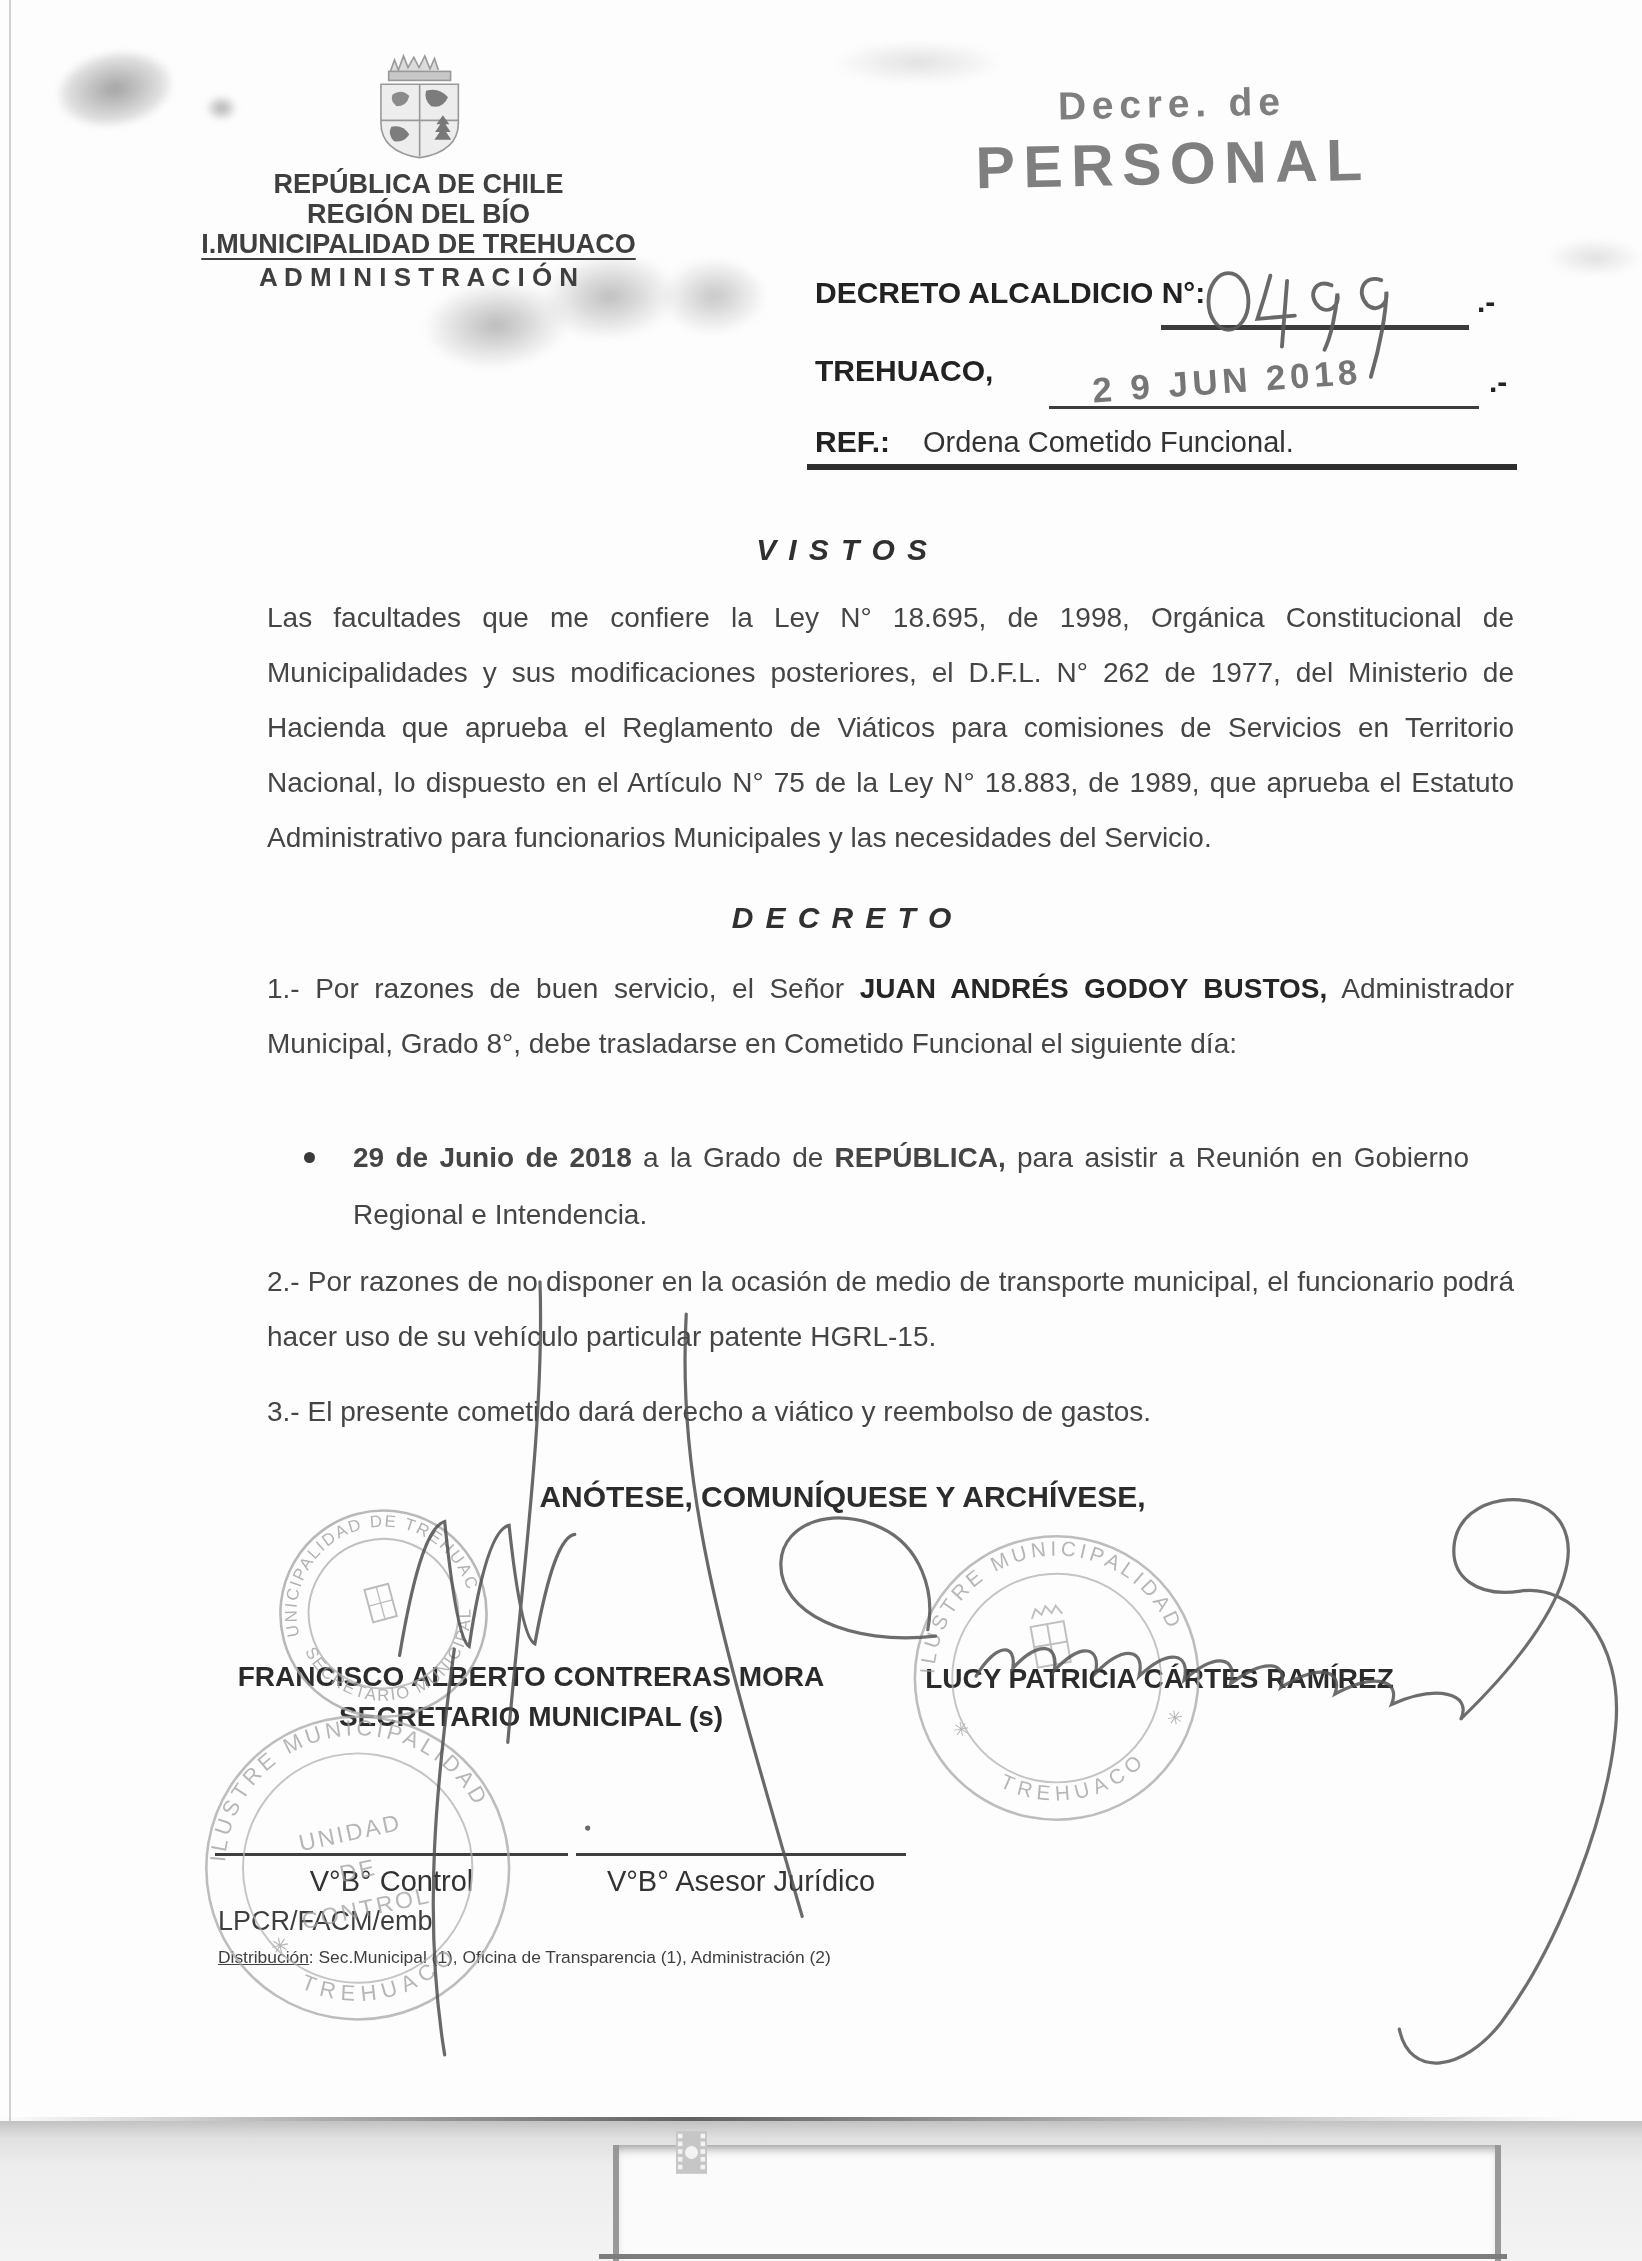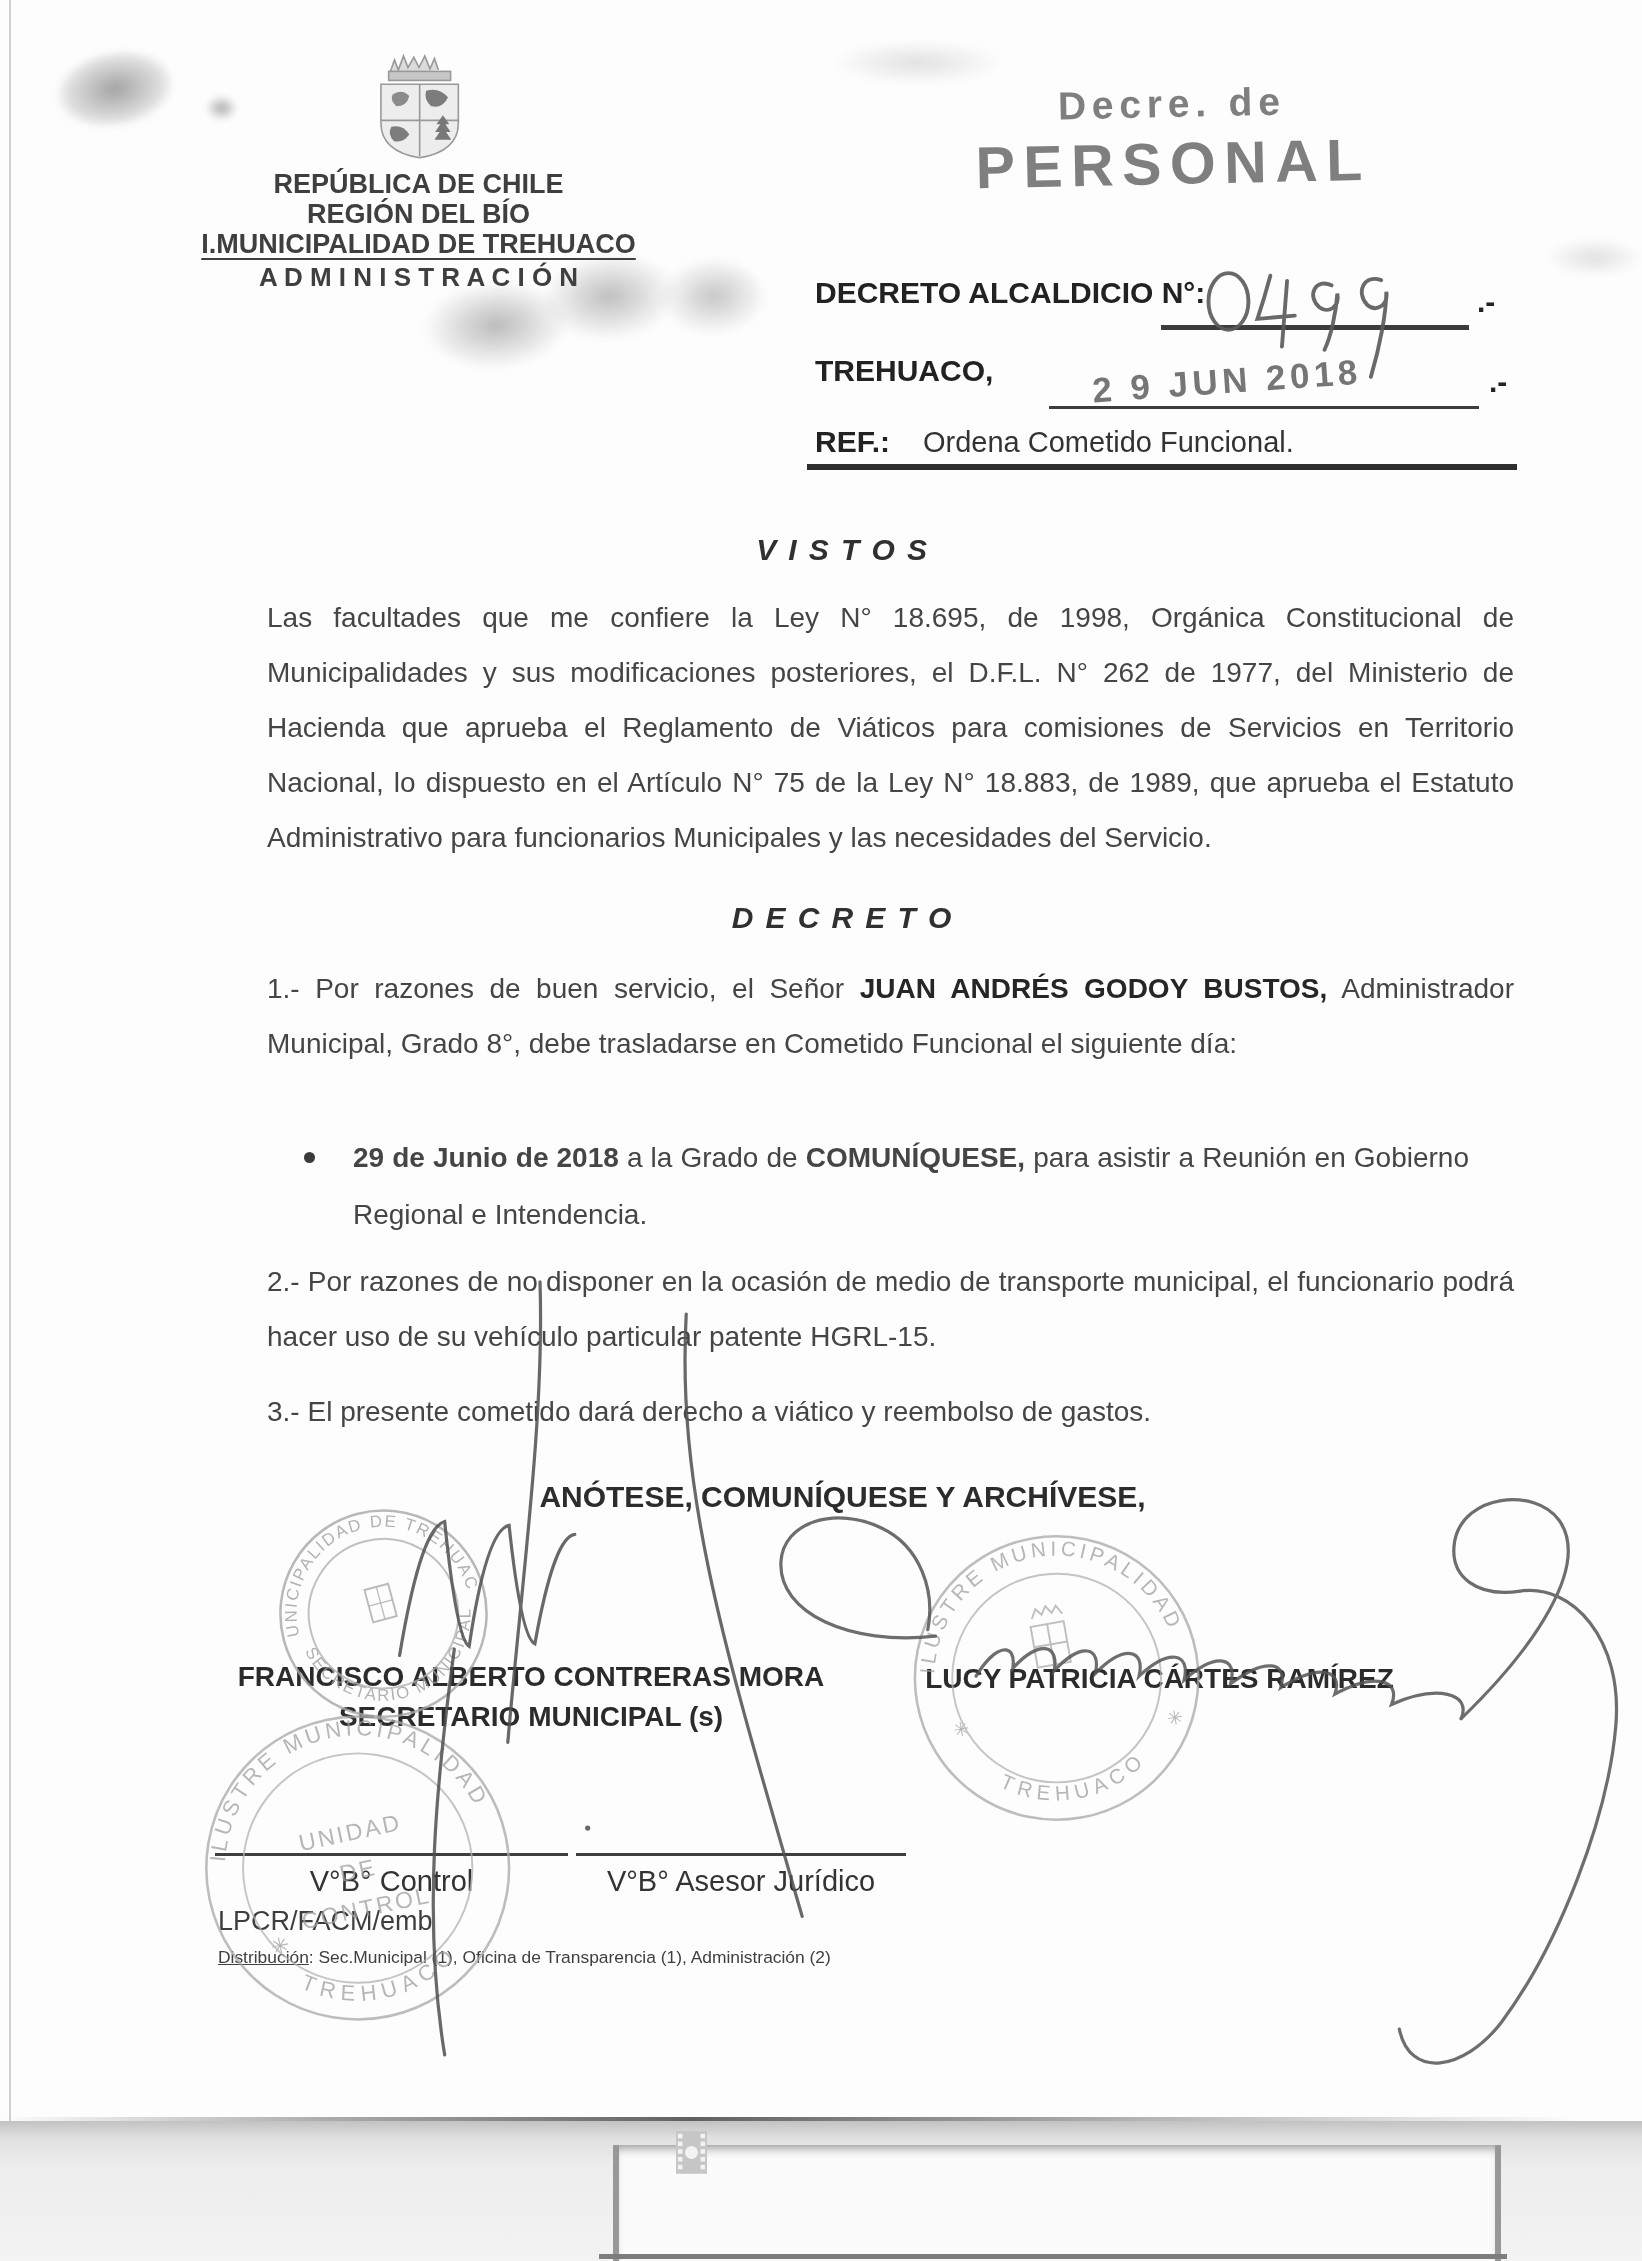--- a/index.html
+++ b/index.html
@@ -127,21 +127,21 @@
   <div class="abs ref-text" style="left:923px;top:426px;">Ordena Cometido Funcional.</div>
   <div class="abs ref-rule"></div>
 
   <div class="abs sect-head" style="top:533px;">V I S T O S</div>
   <div class="abs para" style="top:590px;">Las facultades que me confiere la Ley N° 18.695, de 1998, Orgánica Constitucional de Municipalidades y sus modificaciones posteriores, el D.F.L. N° 262 de 1977, del Ministerio de Hacienda que aprueba el Reglamento de Viáticos para comisiones de Servicios en Territorio Nacional, lo dispuesto en el Artículo N° 75 de la Ley N° 18.883, de 1989, que aprueba el Estatuto Administrativo para funcionarios Municipales y las necesidades del Servicio.</div>
 
   <div class="abs sect-head" style="top:901px;">D E C R E T O</div>
   <div class="abs para" style="top:961px;"><span>1.- Por razones de buen servicio, el Señor </span><b>JUAN ANDRÉS GODOY BUSTOS,</b><span> Administrador Municipal, Grado 8°, debe trasladarse en Cometido Funcional el siguiente día:</span></div>
 
   <div class="abs bullet-dot"></div>
-  <div class="abs bullet-text"><b>29 de Junio de 2018</b><span> a la Grado de </span><b>COMUNÍQUESE,</b><span> para asistir a Reunión en Gobierno Regional e Intendencia.</span></div>
+  <div class="abs bullet-text"><b>29 de Junio de 2018</b><span> a la Grado de </span><b>REPÚBLICA,</b><span> para asistir a Reunión en Gobierno Regional e Intendencia.</span></div>
 
   <div class="abs para" style="top:1254px;">2.- Por razones de no disponer en la ocasión de medio de transporte municipal, el funcionario podrá hacer uso de su vehículo particular patente HGRL-15.</div>
   <div class="abs para" style="top:1384px;">3.- El presente cometido dará derecho a viático y reembolso de gastos.</div>
 
   <div class="abs closing">ANÓTESE, COMUNÍQUESE Y ARCHÍVESE,</div>
 
   <div class="sig-name" style="left:193px;top:1661px;width:676px;">FRANCISCO ALBERTO CONTRERAS MORA</div>
   <div class="sig-title" style="left:193px;top:1701px;width:676px;">SECRETARIO MUNICIPAL (s)</div>
   <div class="sig-name" style="left:889px;top:1663px;width:541px;">LUCY PATRICIA CÁRTES RAMÍREZ</div>
 

